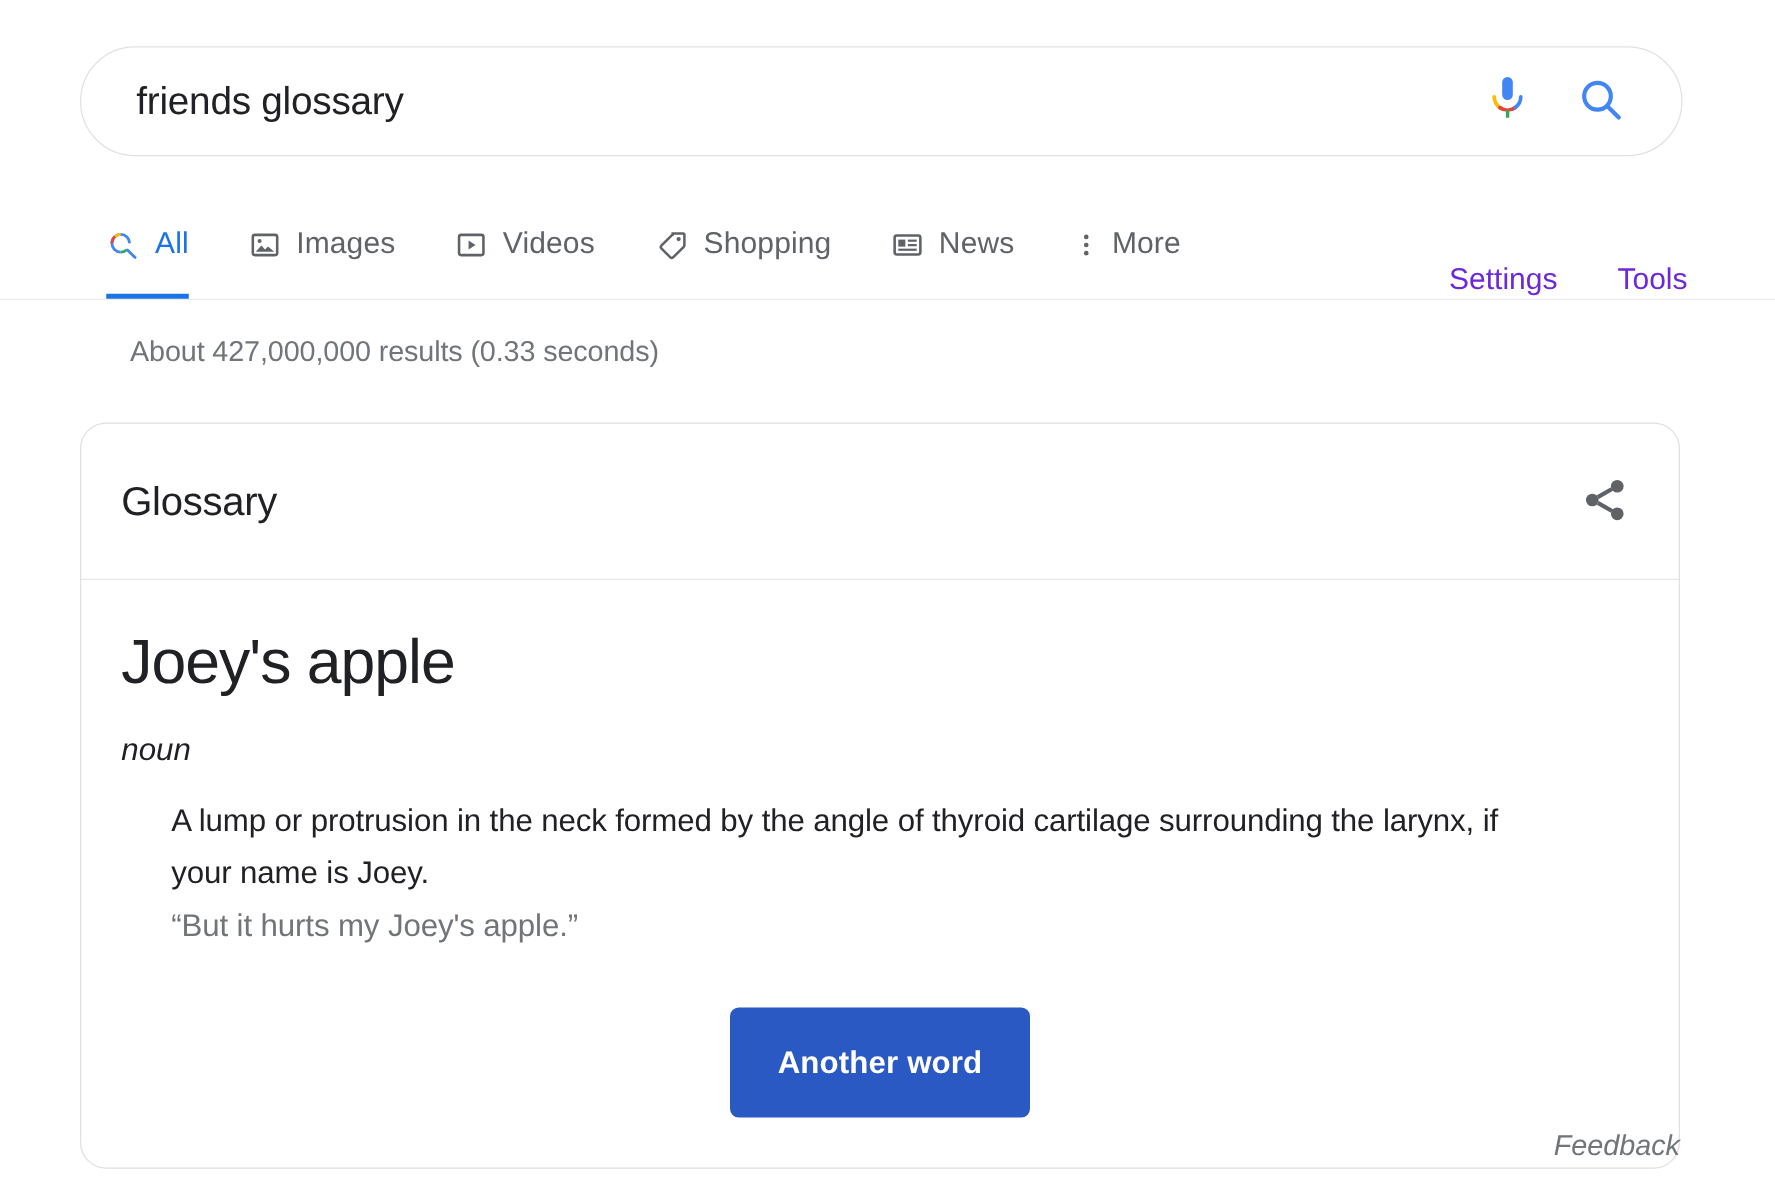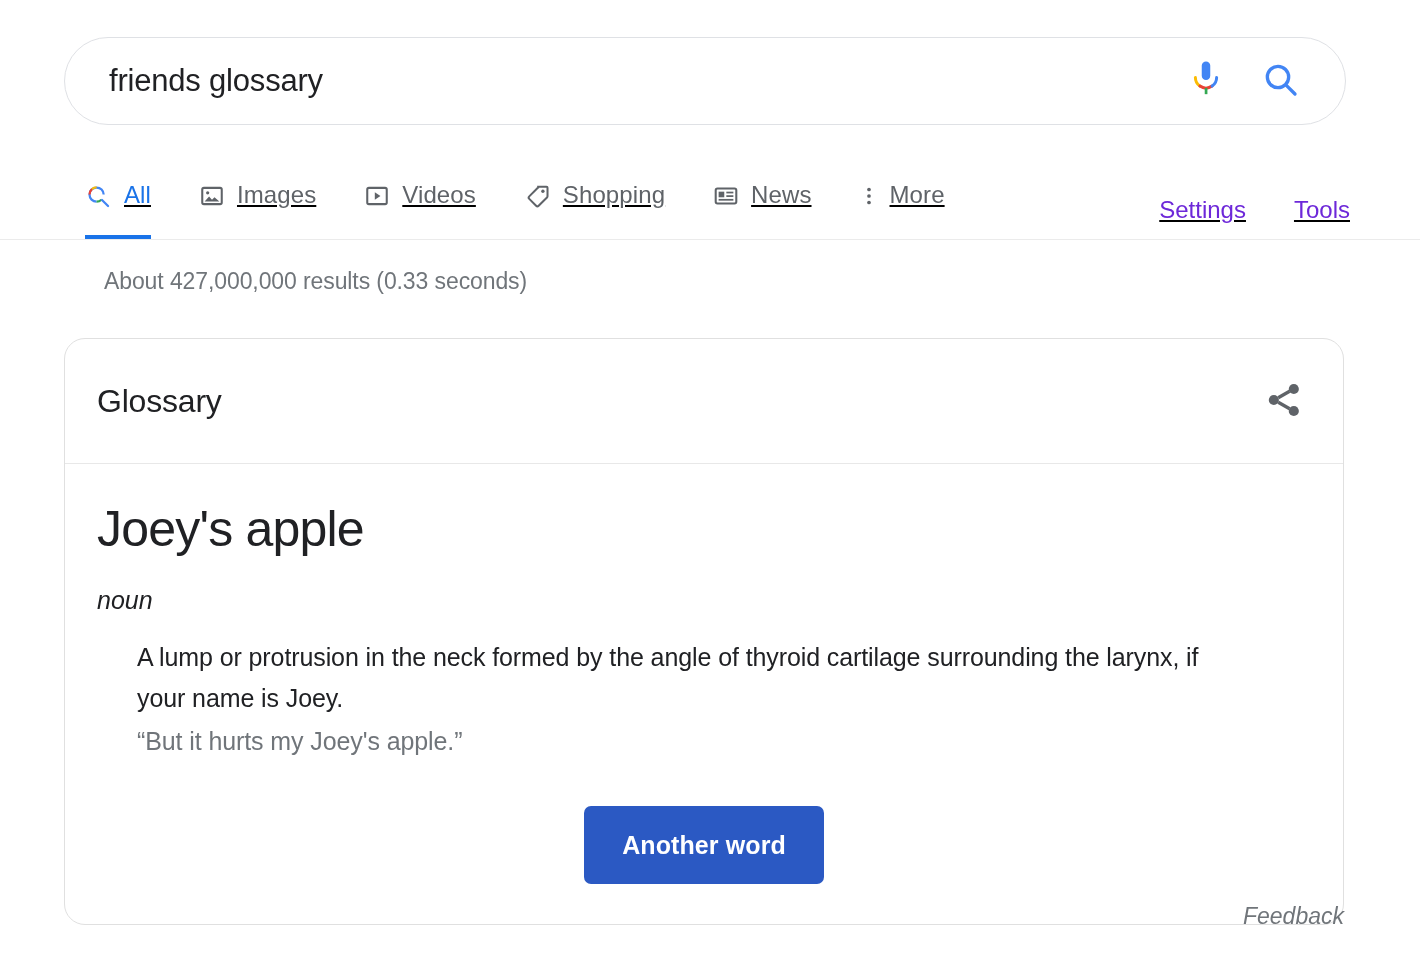--- a/index.html
+++ b/index.html
@@ -74,22 +74,21 @@
     height: 80px;
     border-bottom: 1px solid #ebebeb;
   }
   .tabs-inner {
     position: absolute;
     left: 85px;
     top: 0;
     right: 70px;
     height: 79px;
     display: flex;
-    align-items: center;
-    text-decoration: underline;
+    align-items: flex-end;
   }
   .tab {
     display: flex;
     align-items: center;
     gap: 12px;
     height: 79px;
     padding: 0 0 0 0;
     margin-right: 48px;
     cursor: pointer;
     position: relative;
@@ -208,21 +207,21 @@
   .primary-btn {
     background: #2b59c3;
     color: #ffffff;
     border: none;
     border-radius: 7px;
     font-family: "Liberation Sans", sans-serif;
     font-size: 25px;
     font-weight: bold;
     letter-spacing: 0.1px;
     padding: 0 38px;
-    height: 78px;
+    height: 88px;
     cursor: pointer;
   }
 
   
   .feedback {
     position: absolute;
     right: 76px;
     top: 903px;
     font-size: 23px;
     font-style: italic;

